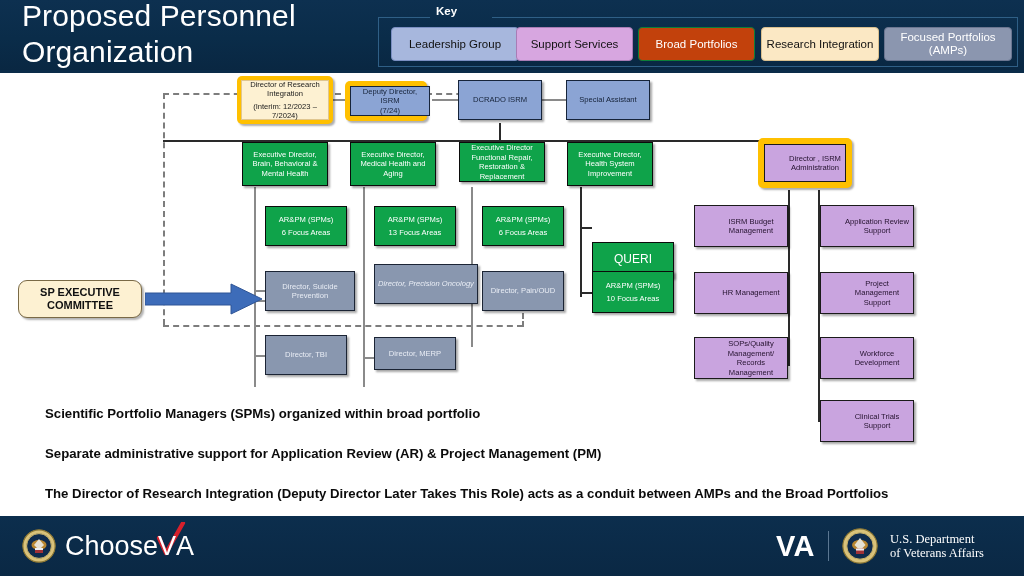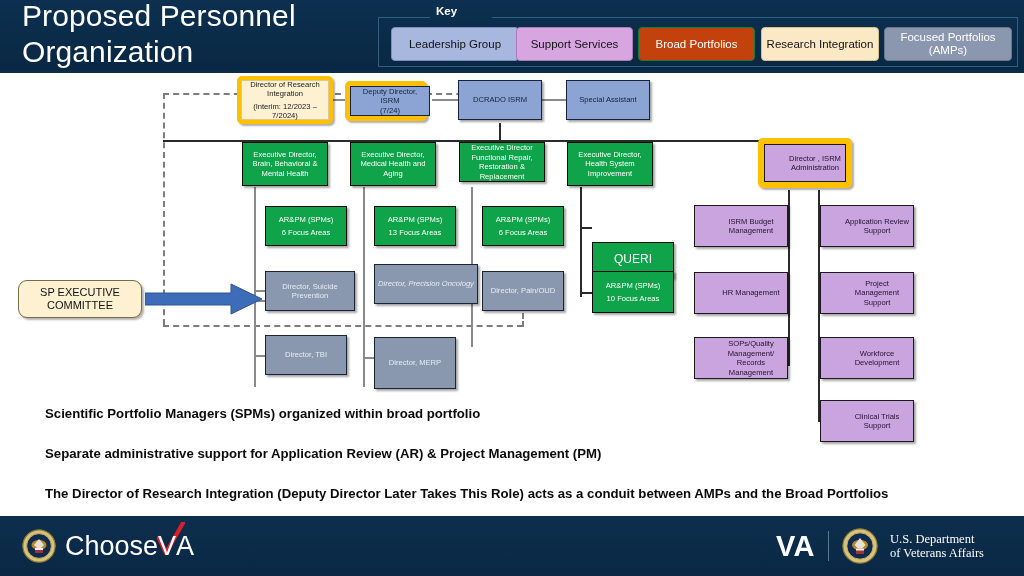--- a/index.html
+++ b/index.html
@@ -77,21 +77,21 @@
   .ln-d{position:absolute;background:#2a2a2a;}
 
   .dash-h{position:absolute;height:0;border-top:2px dashed #7d7d7d;}
   .dash-v{position:absolute;width:0;border-left:2px dashed #7d7d7d;}
 
   
   .sp-box{
     position:absolute;left:18px;top:280px;width:122px;height:36px;
     background:#fdf1d2;border:1.5px solid #7a6a46;border-radius:9px;
     display:flex;align-items:center;justify-content:center;text-align:center;
-    font-size:11px;line-height:13px;color:#111111;font-weight:400;
+    font-size:11px;line-height:13px;color:#111111;font-weight:700;
     box-shadow:2px 2px 2px rgba(0,0,0,.3);
   }
   .sp-arrow{position:absolute;left:145px;top:283px;}
 
   
   .bullets{position:absolute;left:45px;top:406px;width:960px;}
   .bullet{
     font-size:13.2px;font-weight:bold;color:#0b0b0b;line-height:16px;
     margin-bottom:24px;white-space:nowrap;
   }
@@ -257,21 +257,21 @@
       <span>Director, Pain/OUD</span>
     </div>
     <div class="node n-green" style="left:592px;top:199px;width:82px;height:42px;flex-direction:column;">
       <span>AR&amp;PM (SPMs)</span>
       <span style="margin-top:4px;">10 Focus Areas</span>
     </div>
 
     <div class="node n-slate" style="left:265px;top:263px;width:82px;height:40px;">
       <span>Director, TBI</span>
     </div>
-    <div class="node n-slate" style="left:374px;top:265px;width:82px;height:52px;">
+    <div class="node n-slate" style="left:374px;top:265px;width:82px;height:33px;">
       <span>Director, MERP</span>
     </div>
 
     <div class="node n-purple" style="left:694px;top:133px;width:94px;height:42px;">
       <span>ISRM Budget Management</span>
     </div>
     <div class="node n-purple" style="left:694px;top:200px;width:94px;height:42px;">
       <span>HR Management</span>
     </div>
     <div class="node n-purple" style="left:694px;top:265px;width:94px;height:42px;">

